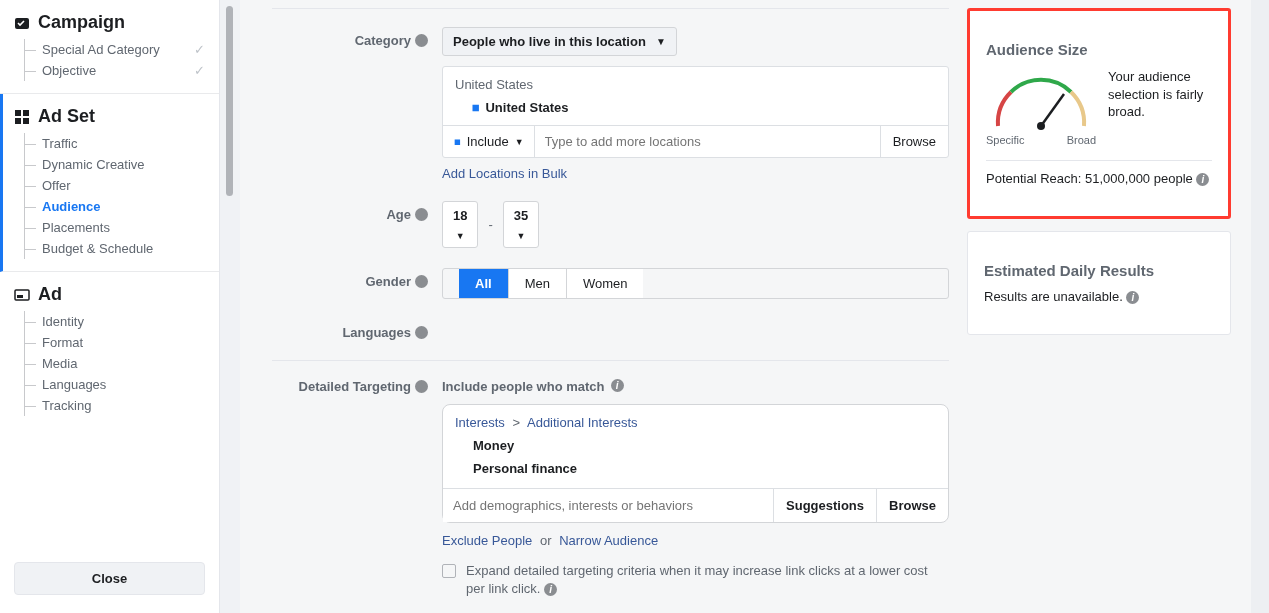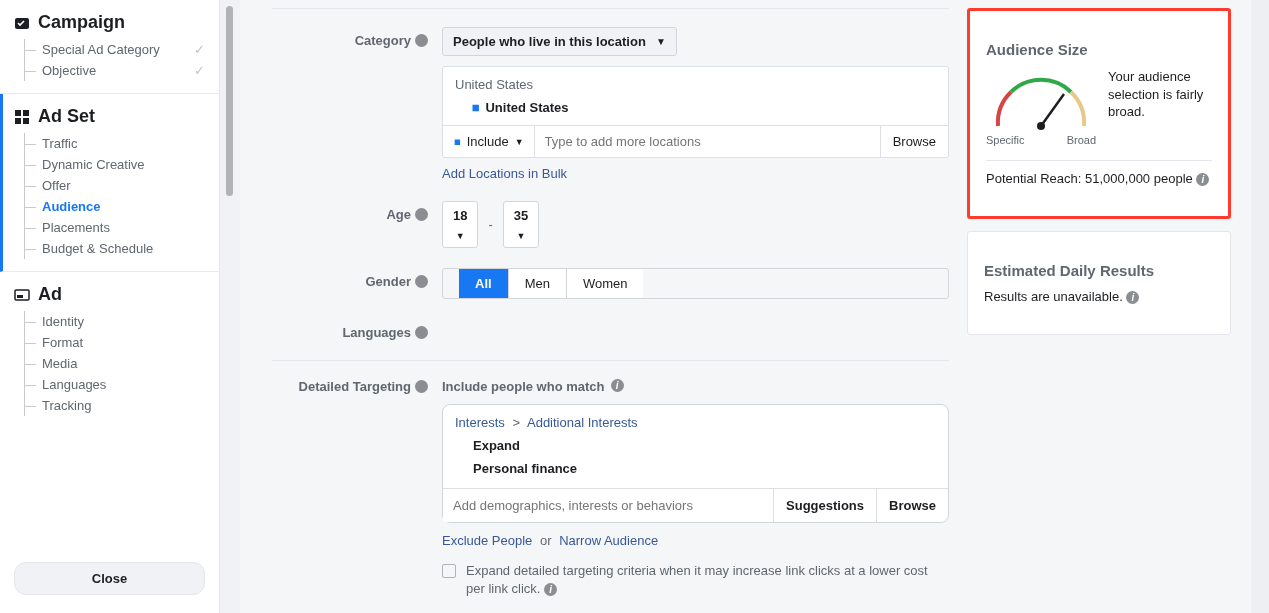--- a/index.html
+++ b/index.html
@@ -39,21 +39,21 @@
     }
     .sb-item::after {
       content: ""; position: absolute; left: 6px; top: 50%;
       width: 12px; border-top: 1px solid #c8c9cc;
     }
     .sb-item.active { color: #1877f2; font-weight: 600; }
     .sb-item .chk { margin-left: auto; color: #bec3c9; }
     .sb-footer { margin-top: auto; padding: 10px 14px 18px; }
     .close-btn {
       width: 100%; padding: 8px 0; background: #f0f2f5;
-      border: 1px solid #e4e6eb; border-radius: 12px;
+      border: 1px solid #e4e6eb; border-radius: 4px;
       color: #1c1e21; font-weight: 600; text-align: center; cursor: pointer;
     }
     
     .scroll-strip { width: 20px; background: #f0f2f5; position: relative; }
     .scroll-thumb { position: absolute; top: 6px; left: 6px; width: 7px; height: 190px; background: #b0b3b8; border-radius: 4px; }
     
     .main-wrap { flex: 1; display: flex; padding: 0 12px 0 32px; }
     .form-col { flex: 1; max-width: 700px; padding-top: 2px; }
     .form-col hr { border: none; border-top: 1px solid #e4e6eb; margin: 6px 0 18px; }
     .form-row { display: flex; align-items: flex-start; margin-bottom: 20px; }
@@ -318,21 +318,21 @@
         <div style="color:#606770; font-weight:600; display:flex; gap:6px; margin-bottom:10px;">
           <span>Include people who match</span>
           <span class="info"></span>
         </div>
         <div class="det-box">
           <div class="det-bread">
             <span class="link">Interests</span>
             <span class="gt">&gt;</span>
             <span class="link">Additional Interests</span>
           </div>
-          <div class="det-item">Expand</div>
+          <div class="det-item">Money</div>
           <div class="det-item">Personal finance</div>
           <div class="det-add-row">
             <input class="det-input" placeholder="Add demographics, interests or behaviors" style="">
             <div class="det-sugg">Suggestions</div>
             <div class="det-browse">Browse</div>
           </div>
         </div>
         <div class="exc-row">
           <span class="link">Exclude People</span>
           <span class="or-txt">or</span>

